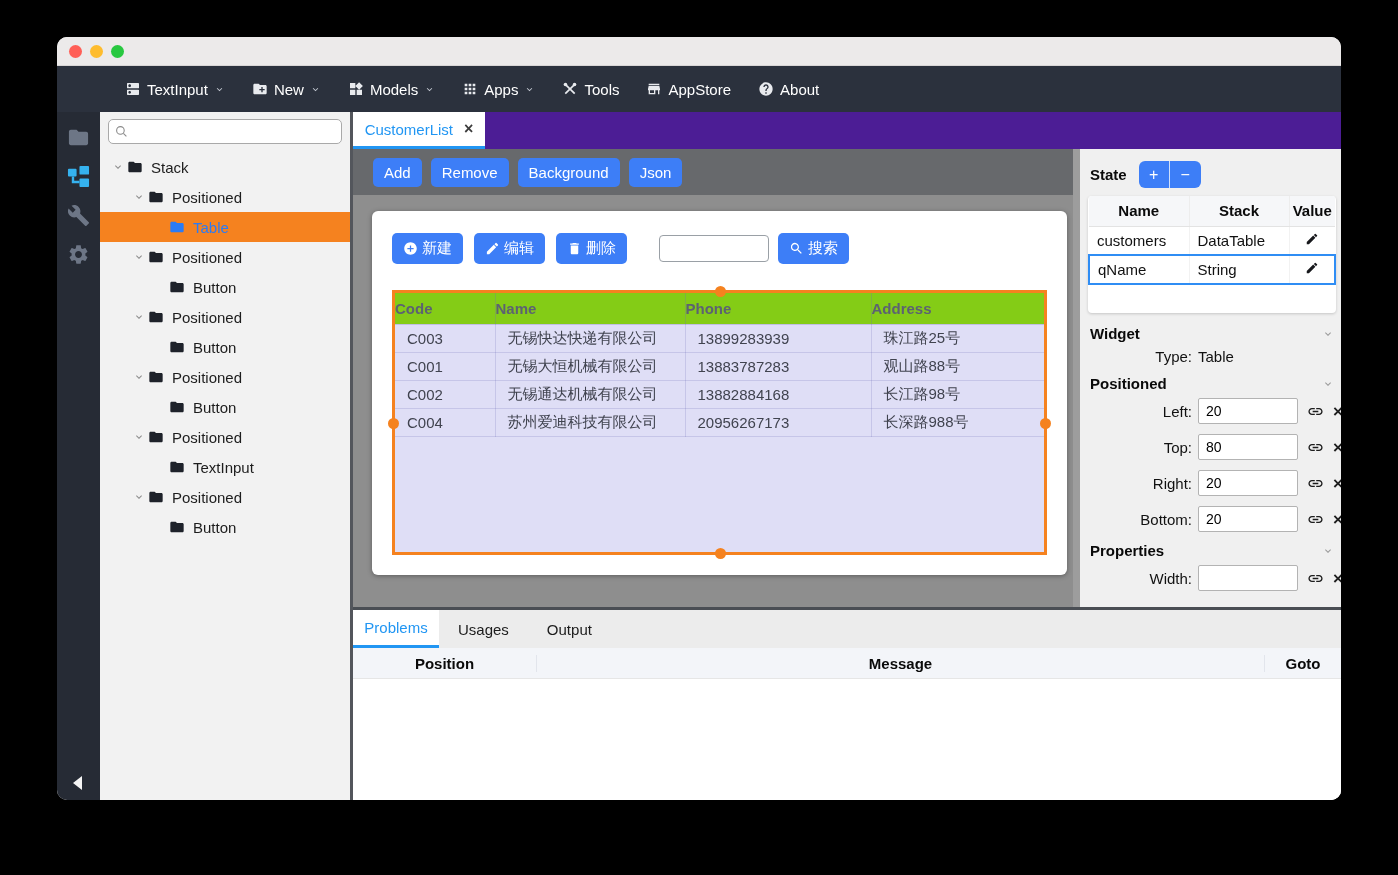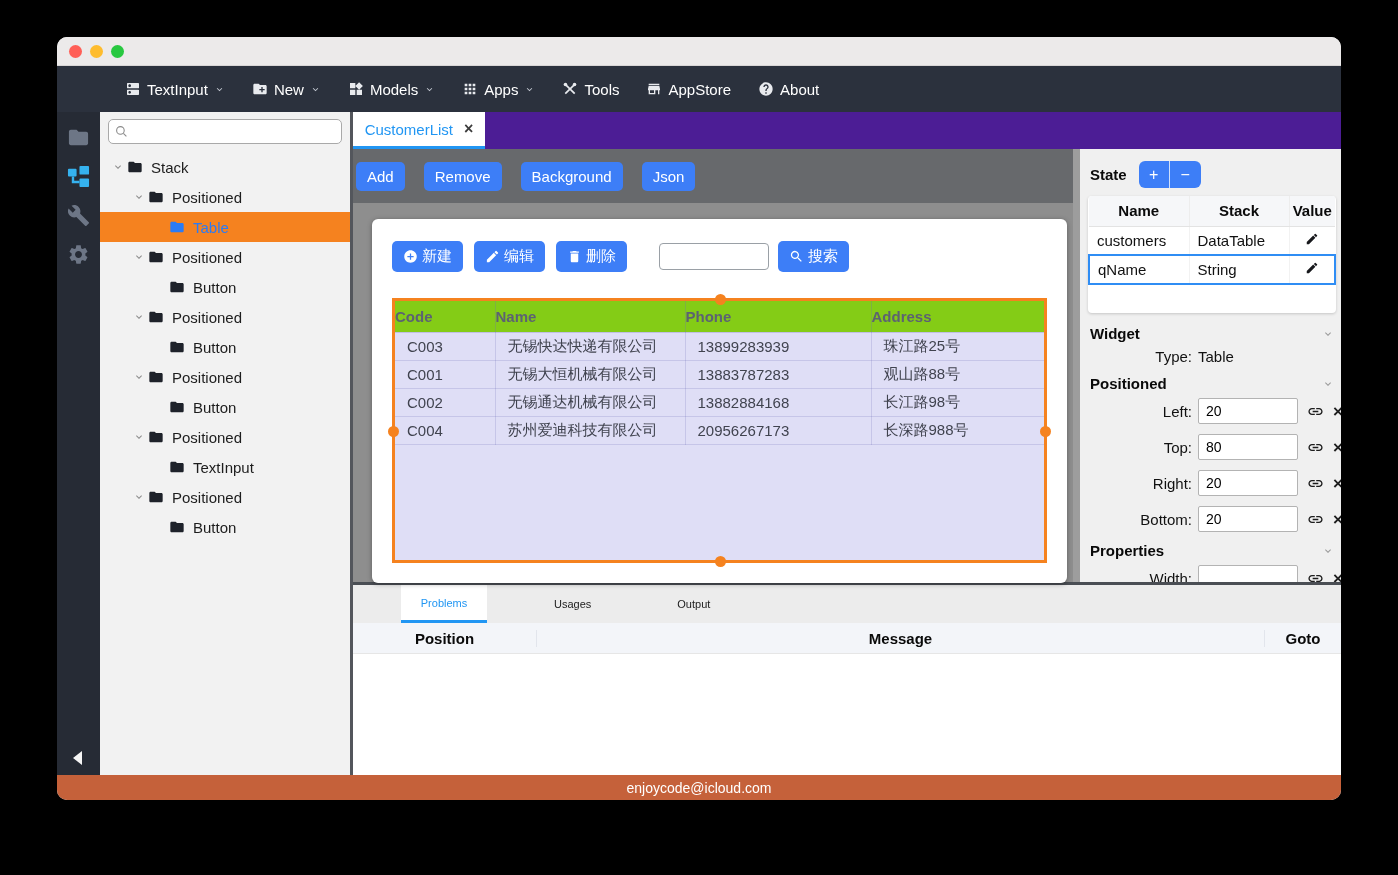--- a/index.html
+++ b/index.html
@@ -50,21 +50,21 @@
   .vdivider { width:3px; background:#53565c; flex:0 0 auto; }
 
   
   .main { flex:1; display:flex; flex-direction:column; min-width:0; }
   .tabbar { height:37px; background:#4c1d95; display:flex; flex:0 0 auto; }
   .tab { width:132px; background:#fff; color:#2196f3; font-size:15px; display:flex; align-items:center; justify-content:center; gap:11px; border-bottom:3px solid #2196f3; }
   .tab .close { color:#3c3c3c; font-size:16px; font-weight:bold; line-height:1; }
 
   .contentrow { flex:1; display:flex; min-height:0; }
   .canvascol { width:720px; display:flex; flex-direction:column; flex:0 0 auto; }
-  .toolbar { height:54px; background:#67696c; display:flex; align-items:center; padding:0 3px; gap:19px; flex:0 0 auto; }
+  .toolbar { height:46px; background:#67696c; display:flex; align-items:center; padding:0 20px; gap:9px; flex:0 0 auto; }
   .btn-blue { background:#3d7ef7; color:#fff; font-size:15px; border:none; border-radius:5px; padding:6px 11px;
               display:inline-flex; align-items:center; gap:4px; font-family:"Liberation Sans", sans-serif; }
   .btn-blue svg { width:15px; height:15px; fill:#fff; }
 
   .canvas { flex:1; background:#8e8e8e; position:relative; }
   .gutter { width:7px; background:#9d9d9d; flex:0 0 auto; }
 
   .card { position:absolute; left:19px; top:16px; width:695px; height:364px; background:#fff; border-radius:6px;
           box-shadow:0 1px 5px rgba(0,0,0,0.35); }
   .form-btns { position:absolute; left:20px; top:22px; display:flex; gap:11px; }
@@ -118,21 +118,21 @@
   .frow .xicon { margin-left:9px; color:#1d1d1d; font-size:17px; font-weight:bold; line-height:1; }
   .typerow { display:flex; margin:2px 0 2px 0; }
   .typerow .flabel { width:110px; text-align:right; padding-right:6px; color:#111; }
   .typerow .tval { color:#111; }
 
   .hdivider { height:3px; background:#4a4e54; flex:0 0 auto; }
 
   
   .bottompanel { height:190px; background:#fff; display:flex; flex-direction:column; flex:0 0 auto; }
   .btabs { height:38px; background:#ececec; display:flex; flex:0 0 auto; }
-  .btab { display:flex; align-items:center; justify-content:center; font-size:11px; color:#1c1c1c; padding:0 19px;margin-left:48px; }
+  .btab { display:flex; align-items:center; justify-content:center; font-size:15px; color:#1c1c1c; padding:0 19px; }
   .btab.active { background:#fff; color:#2196f3; border-bottom:3px solid #2196f3; width:86px; padding:0; }
   .bheader { height:31px; background:#f3f5f9; display:flex; align-items:center; font-weight:bold; font-size:15px; color:#0a0a0a; border-bottom:1px solid #e6e6e6; flex:0 0 auto; }
   .bheader .bcol { text-align:center; }
   .bheader .c1 { width:184px; border-right:1px solid #e2e5ec; }
   .bheader .c2 { flex:1; border-right:1px solid #e2e5ec; }
   .bheader .c3 { width:76px; }
   .bempty { flex:1; background:#fff; }
 
   
   .statusbar { height:25px; background:#c5613a; color:#fff; font-size:14px; display:flex; align-items:center; justify-content:center; flex:0 0 auto; }
@@ -658,17 +658,14 @@
           <div class="bcol c1">Position</div>
           <div class="bcol c2">Message</div>
           <div class="bcol c3">Goto</div>
         </div>
         <div class="bempty"></div>
       </div>
 
     </div>
   </div>
 
-  <div class="statusbar">
-    <span>enjoycode@icloud.com</span>
-  </div>
 
 </div>
 
 </body></html>

